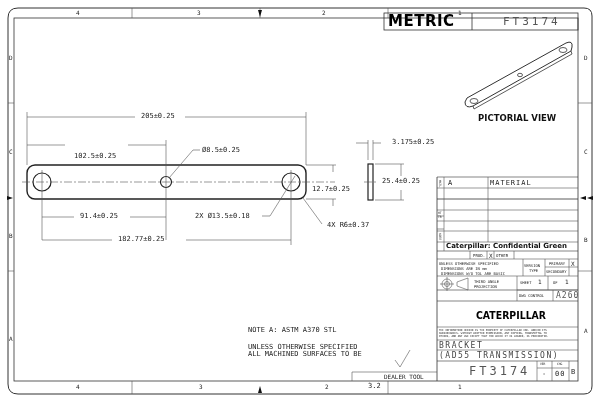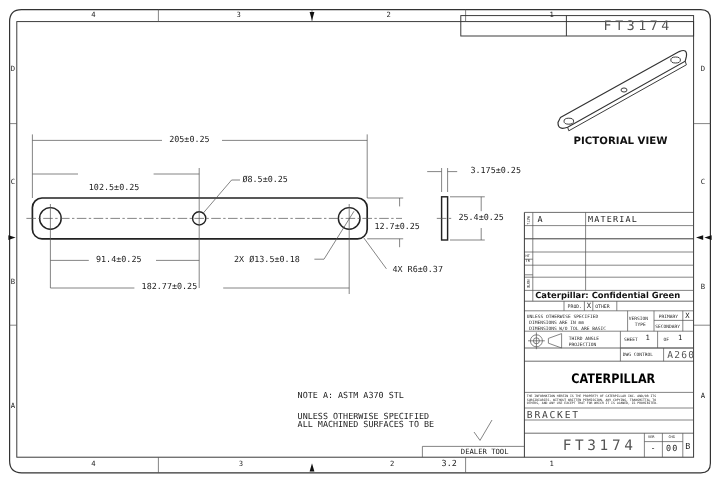--- a/index.html
+++ b/index.html
@@ -164,20 +164,21 @@
   <span style="position:absolute;left:458px;top:383px;font-size:6px;">1</span>
   <span style="position:absolute;left:9px;top:54px;font-size:6px;">D</span>
   <span style="position:absolute;left:9px;top:148px;font-size:6px;">C</span>
   <span style="position:absolute;left:9px;top:232px;font-size:6px;">B</span>
   <span style="position:absolute;left:9px;top:335px;font-size:6px;">A</span>
   <span style="position:absolute;left:584px;top:54px;font-size:6px;">D</span>
   <span style="position:absolute;left:584px;top:148px;font-size:6px;">C</span>
   <span style="position:absolute;left:584px;top:236px;font-size:6px;">B</span>
   <span style="position:absolute;left:584px;top:327px;font-size:6px;">A</span>
 
+  <span style="position:absolute;left:388px;top:12px;font-family:'DejaVu Sans',sans-serif;font-weight:bold;font-size:15px;letter-spacing:0.5px;color:#000;">METRIC</span>
   <span style="position:absolute;left:503px;top:15px;font-size:11px;letter-spacing:3px;color:#555;">FT3174</span>
 
   <span style="position:absolute;left:478px;top:113px;font-family:'DejaVu Sans',sans-serif;font-weight:bold;font-size:8.5px;color:#111;">PICTORIAL VIEW</span>
 
   <span style="position:absolute;left:141px;top:112px;font-size:7px;">205±0.25</span>
   <span style="position:absolute;left:74px;top:152px;font-size:7px;">102.5±0.25</span>
   <span style="position:absolute;left:202px;top:146px;font-size:7px;">Ø8.5±0.25</span>
   <span style="position:absolute;left:80px;top:212px;font-size:7px;">91.4±0.25</span>
   <span style="position:absolute;left:195px;top:212px;font-size:7px;">2X Ø13.5±0.18</span>
   <span style="position:absolute;left:118px;top:235px;font-size:7px;">182.77±0.25</span>
@@ -215,19 +216,20 @@
   <span style="position:absolute;left:538px;top:278px;font-size:6px;">1</span>
   <span style="position:absolute;left:553px;top:280px;font-size:3.8px;">OF</span>
   <span style="position:absolute;left:565px;top:278px;font-size:6px;">1</span>
   <span style="position:absolute;left:519px;top:293px;font-size:3.8px;">DWG CONTROL</span>
   <span style="position:absolute;left:556px;top:291px;font-size:8px;letter-spacing:1px;color:#555;">A260</span>
   <span style="position:absolute;left:476px;top:309px;font-family:'DejaVu Sans',sans-serif;font-weight:bold;font-size:11px;color:#000;transform:scaleX(0.85);transform-origin:left;">CATERPILLAR</span>
   <span style="position:absolute;left:439px;top:329px;font-size:2.6px;white-space:nowrap;">THE INFORMATION HEREIN IS THE PROPERTY OF CATERPILLAR INC. AND/OR ITS</span>
   <span style="position:absolute;left:439px;top:332px;font-size:2.6px;white-space:nowrap;">SUBSIDIARIES. WITHOUT WRITTEN PERMISSION, ANY COPYING, TRANSMITTAL TO</span>
   <span style="position:absolute;left:439px;top:335px;font-size:2.6px;white-space:nowrap;">OTHERS, AND ANY USE EXCEPT THAT FOR WHICH IT IS LOANED, IS PROHIBITED.</span>
   <span style="position:absolute;left:439px;top:341px;font-size:8px;letter-spacing:1.5px;color:#444;">BRACKET</span>
+  <span style="position:absolute;left:439px;top:351px;font-size:8px;letter-spacing:1.5px;color:#444;">(AD55 TRANSMISSION)</span>
   <span style="position:absolute;left:469px;top:364px;font-size:12px;letter-spacing:3px;color:#555;">FT3174</span>
   <span style="position:absolute;left:540px;top:362px;font-size:3px;">VER</span>
   <span style="position:absolute;left:542px;top:370px;font-size:7px;">-</span>
   <span style="position:absolute;left:557px;top:362px;font-size:3px;">CHG</span>
   <span style="position:absolute;left:555px;top:370px;font-size:7px;letter-spacing:1px;">00</span>
   <span style="position:absolute;left:571px;top:368px;font-size:7px;">B</span>
 </div>
 
 </body></html>

